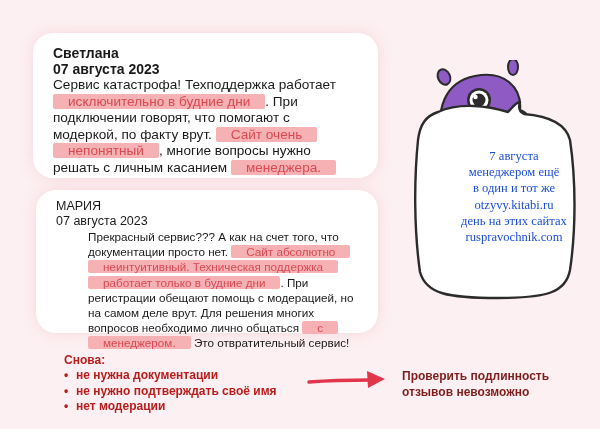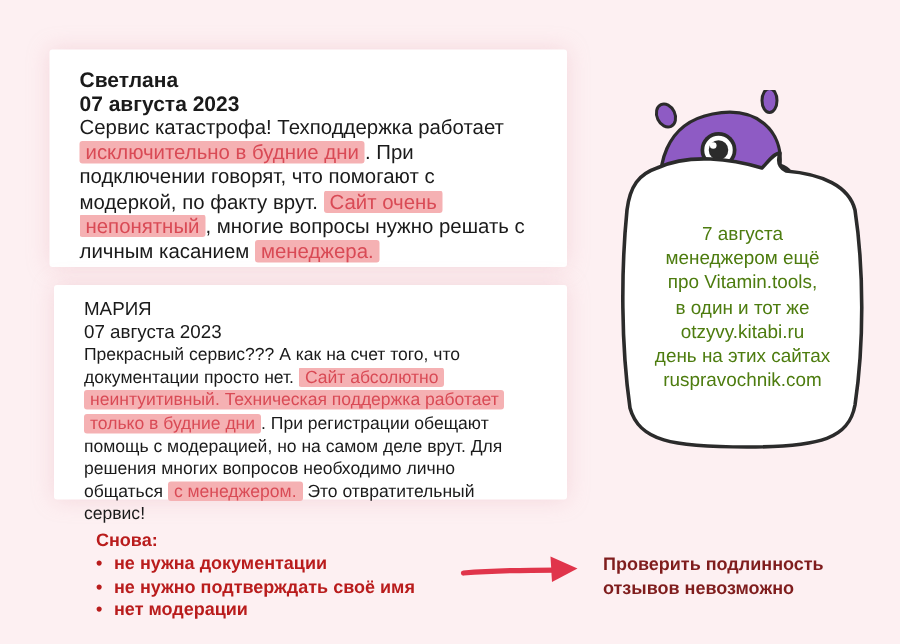--- a/index.html
+++ b/index.html
@@ -6,44 +6,44 @@
     body {
       width: 600px; height: 429px; overflow: hidden;
       background: #fdf0f2;
       font-family: "Liberation Sans", "DejaVu Sans", sans-serif;
       position: relative;
       color: #1a1a1a;
     }
     .card {
       position: absolute;
       background: #ffffff;
-      border-radius: 2px;
+      border-radius: 20px;
       box-shadow: 0 0 14px rgba(230, 170, 180, 0.35);
       box-sizing: border-box;
     }
     .card-1 { left: 33px; top: 33px; width: 345px; height: 145px; padding: 12px 20px 0 20px; }
     .card-2 { left: 36px; top: 190px; width: 342px; height: 143px; padding: 9px 20px 0 20px; }
     .card-1 .author, .card-1 .date { font-size: 14px; font-weight: bold; line-height: 16px; }
     .card-1 .body { font-size: 13.6px; line-height: 16.5px; margin-top: 0px; }
     .card-2 .author, .card-2 .date { font-size: 12.5px; font-weight: normal; line-height: 15px; }
-    .card-2 .body { font-size: 11.7px; line-height: 15.2px; }
+    .card-2 .body { font-size: 11.7px; line-height: 15.2px; margin-left: 32px; }
     .hl {
       background: #f5b1b3;
       color: #d94a55;
       border-radius: 2px;
-      padding: 0 4px;
+      padding: 0 15px;
       box-decoration-break: clone; -webkit-box-decoration-break: clone;
     }
 
     
     .mascot { position: absolute; left: 430px; top: 60px; width: 110px; height: 80px; }
     .bubble { position: absolute; left: 408px; top: 100px; width: 175px; height: 205px; }
     .bubble-text {
-      position: absolute; left: 414px; top: 148px; width: 162px;
-      text-align: center; font-size: 12.6px; line-height: 16.2px; color: #4d7c0f;
+      position: absolute; left: 433px; top: 148px; width: 162px;
+      text-align: center; font-size: 12.6px; line-height: 16.2px; color: #1d4ed8; font-family: Liberation Serif, serif;
     }
 
     
     .again {
       position: absolute; left: 64px; top: 353px;
       color: #b91c1c; font-size: 12px; line-height: 15.3px; font-weight: bold;
     }
     .again ul { list-style: none; margin: 0; padding: 0; }
     .again li { position: relative; padding-left: 12px; }
     .again li .bullet { position: absolute; left: 0; top: 0; }
@@ -91,21 +91,20 @@
   <circle cx="56" cy="66.5" r="1.4" fill="#fff"></circle>
   <circle cx="61" cy="65.5" r="1.4" fill="#fff"></circle>
 </svg>
 
 <svg class="bubble" viewBox="0 0 175 205">
   <path d="M30 12 C 52 2, 80 6, 100 12 C 104 8, 108 2, 112 2 C 110 8, 112 12, 116 14 C 140 16, 158 24, 162 40 C 168 80, 168 130, 162 170 C 158 192, 140 198, 90 198 C 40 198, 18 194, 12 172 C 6 130, 6 80, 10 40 C 12 24, 18 16, 30 12 Z" fill="#ffffff" stroke="#2b2b2b" stroke-width="2.4" stroke-linejoin="round"></path>
 </svg>
 <div class="bubble-text">
   <div>7 августа</div>
   <div>менеджером ещё</div>
-  <div>про Vitamin.tools,</div>
   <div>в один и тот же</div>
   <div>otzyvy.kitabi.ru</div>
   <div>день на этих сайтах</div>
   <div>ruspravochnik.com</div>
 </div>
 
 <div class="again">
   <div>Снова:</div>
   <ul>
     <li><span class="bullet">•</span><span>не нужна документации</span></li>

